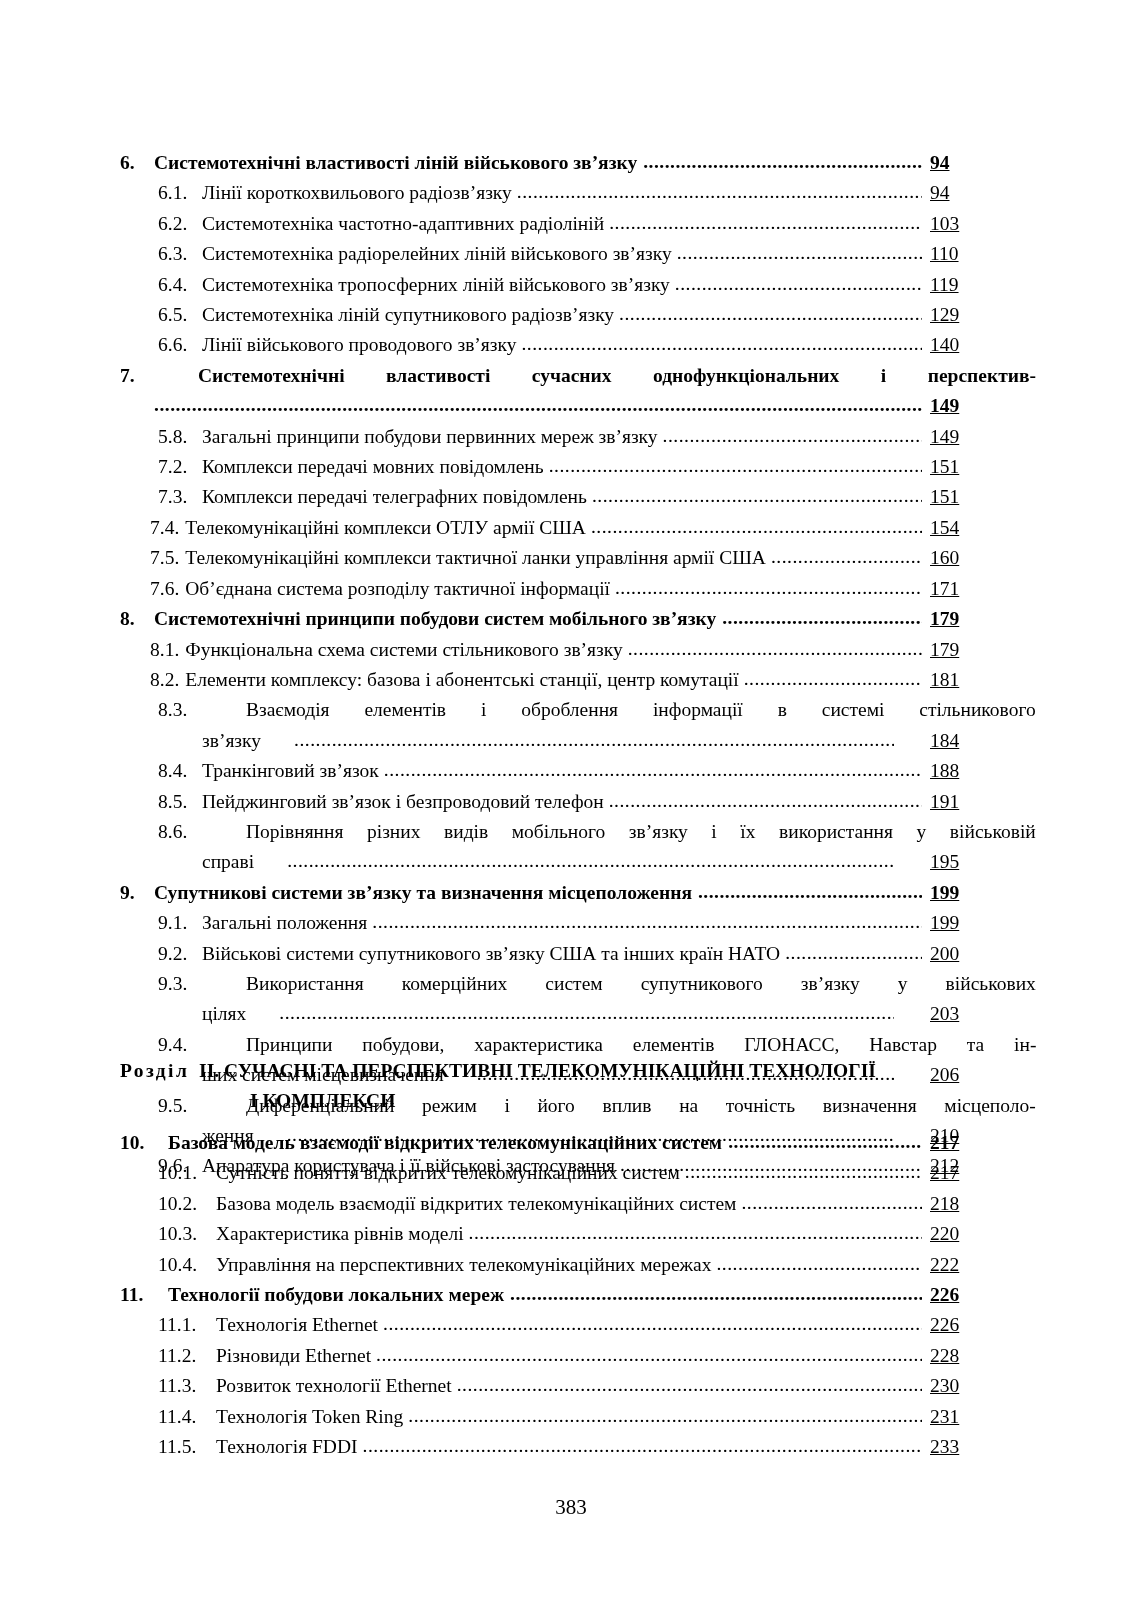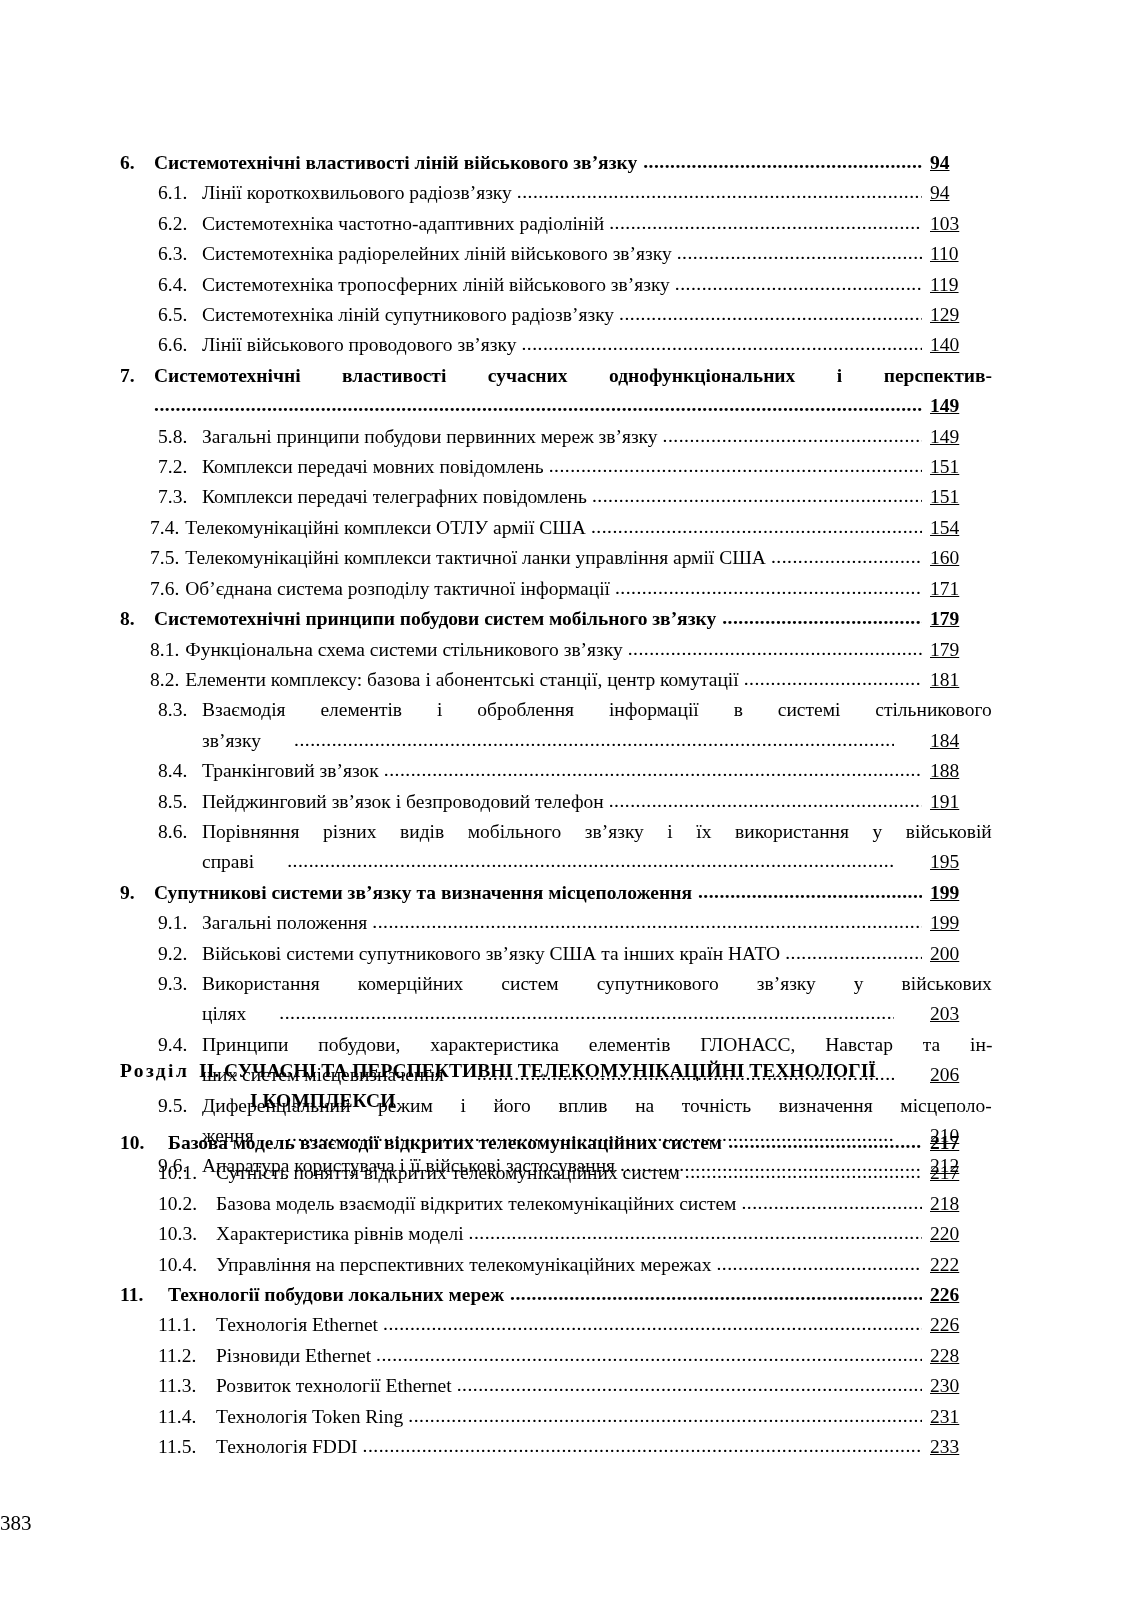--- a/index.html
+++ b/index.html
@@ -119,20 +119,21 @@
   }
 
   
   .jfirst .num {
     flex: 0 0 auto;
   }
   .jfirst .body {
     flex: 1 1 auto;
     display: flex;
     justify-content: space-between;
+    margin-left: 44px;
   }
 
   .cont {
     padding-left: 82px;
     box-sizing: border-box;
     gap: 28px;
   }
   .cont-l1 {
     padding-left: 34px;
     box-sizing: border-box;
@@ -154,23 +155,22 @@
   }
   .part-line2 {
     padding-left: 130px;
   }
 
   .folio {
     position: absolute;
     left: 0;
     top: 1495px;
     width: 1142px;
-    text-align: left;
+    text-align: center;
     font-size: 21px;
-    margin-top: 16px;
   }
 </style>
 </head>
 <body>
 
 <div class="page">
 
   <div class="toc">
 
     <div class="row lvl1">

